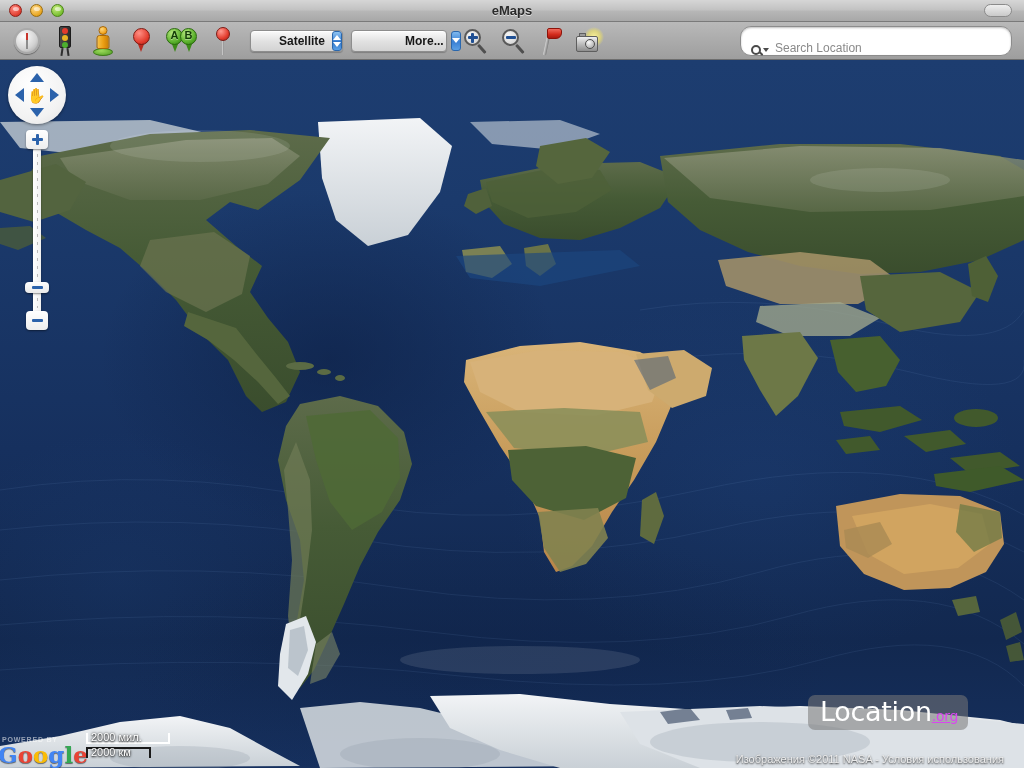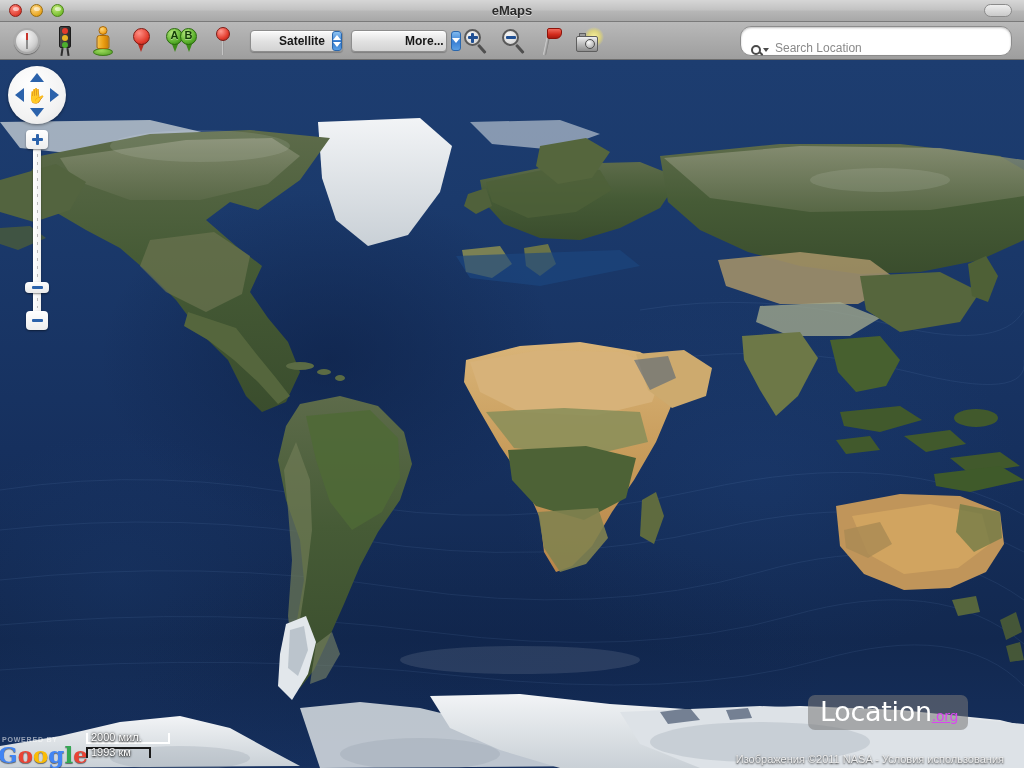--- a/index.html
+++ b/index.html
@@ -783,21 +783,21 @@
       </div>
     </div>
 
     <div class="scalebar">
       <div class="scale-row sc-mi">
         <div class="sc-line mi"></div>
         <div class="sc-txt">2000 мил.</div>
       </div>
       <div class="scale-row sc-km">
         <div class="sc-line km"></div>
-        <div class="sc-txt">1993 км</div>
+        <div class="sc-txt">2000 км</div>
       </div>
     </div>
 
     <div class="appstudio-wm"><span>Location</span><span class="org">.org</span></div>
 
     <div class="attribution">Изображения ©2011 NASA - Условия использования</div>
   </div>
 </div>
 
 </body></html>

